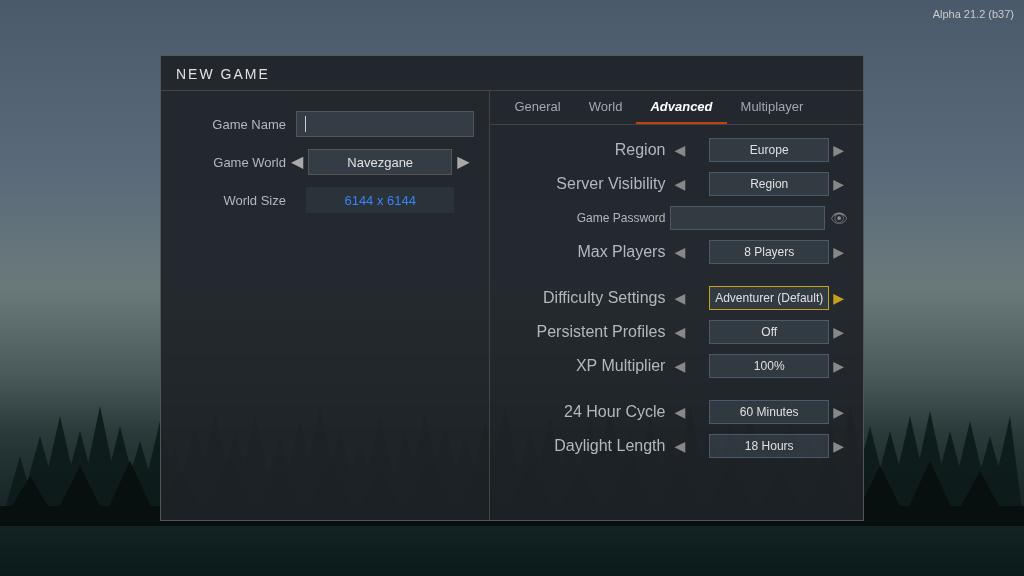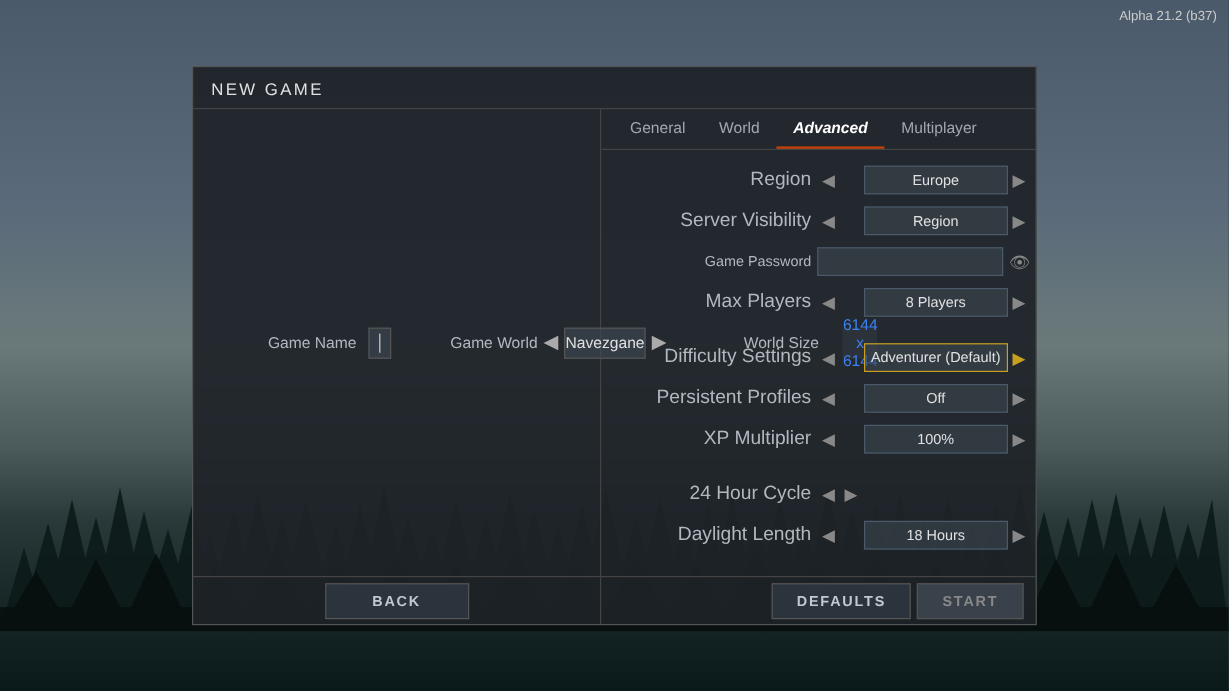--- a/index.html
+++ b/index.html
@@ -69,22 +69,23 @@
     .dialog-body {
       display: flex;
       flex: 1;
       overflow: hidden;
     }
 
     
     .left-panel {
       width: 340px;
       border-right: 1px solid #444;
-      padding: 20px 26px;
-      display: flex;
+      padding: 20px 15px;
+      display: flex;
+      flex-direction: column;
       gap: 12px;
     }
 
     .field-row {
       display: flex;
       align-items: center;
       justify-content: space-between;
     }
 
     .field-label {
@@ -542,40 +543,32 @@
             <button class="setting-arrow">▶</button>
           </div>
         </div>
 
         <div class="separator"></div>
 
         <div class="setting-row">
           <div class="setting-label">24 Hour Cycle</div>
           <div class="setting-selector">
             <button class="setting-arrow">◀</button>
+            <div class="setting-value">60 Minutes</div>
             <button class="setting-arrow">▶</button>
           </div>
         </div>
 
         <div class="setting-row">
           <div class="setting-label">Daylight Length</div>
           <div class="setting-selector">
             <button class="setting-arrow">◀</button>
             <div class="setting-value">18 Hours</div>
             <button class="setting-arrow">▶</button>
           </div>
         </div>
 
       </div>
     </div>
   </div>
 
-  <div class="dialog-footer">
-    <div class="footer-left">
-      <button class="btn-back">BACK</button>
-    </div>
-    <div class="footer-right">
-      <button class="btn-defaults">DEFAULTS</button>
-      <button class="btn-start">START</button>
-    </div>
-  </div>
 
 </div>
 
 </body></html>

